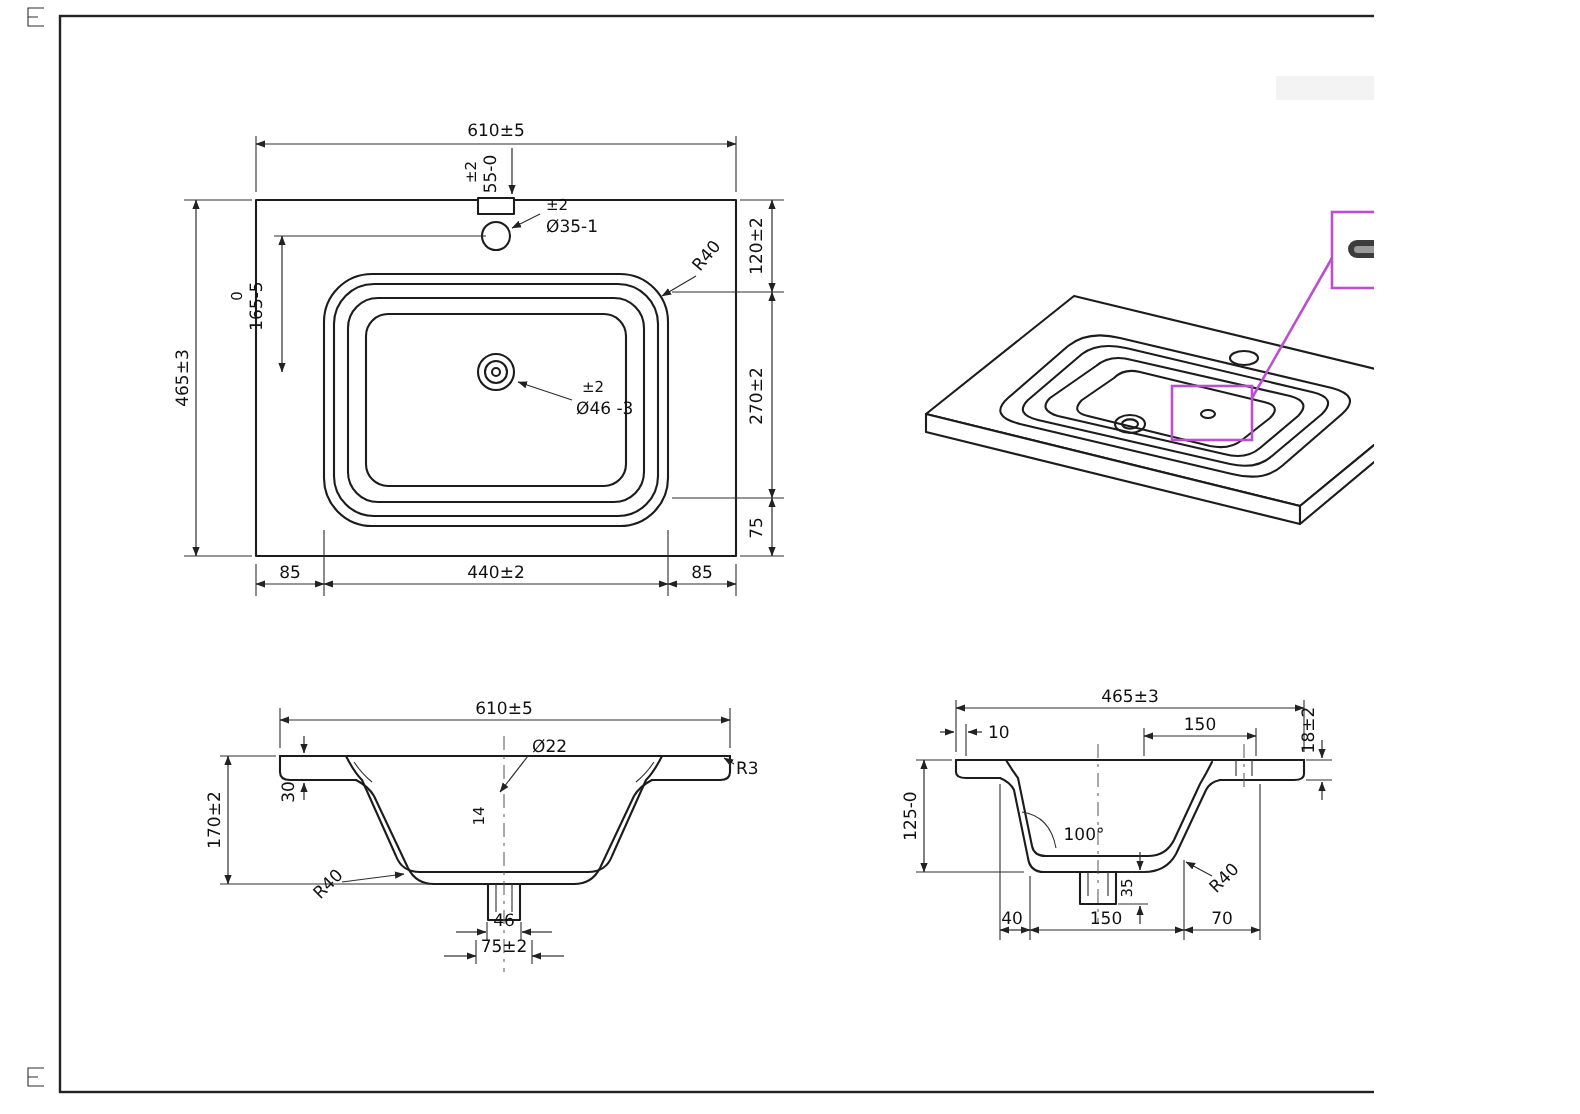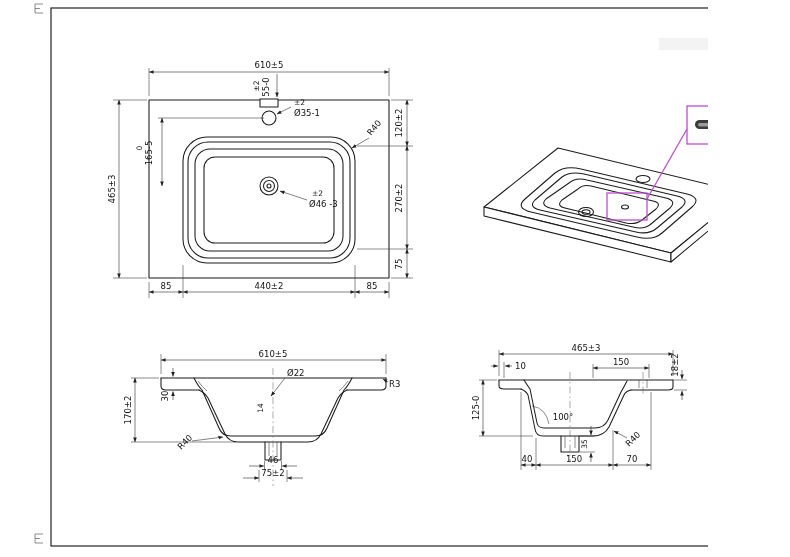--- a/index.html
+++ b/index.html
@@ -1,17 +1,17 @@
 <!DOCTYPE html>
 <html><head>
 <meta charset="utf-8">
 <style>
   html,body{margin:0;padding:0;background:#ffffff;}
   .page{position:relative;width:687px;height:557px;background:#ffffff;overflow:hidden;
-        font-family:"DejaVu Sans", sans-serif;padding-left:21px;}
+        font-family:"DejaVu Sans", sans-serif;}
   svg{display:block;}
   .o  {fill:none;stroke:#1c1c1c;stroke-width:1.05;stroke-linejoin:round;stroke-linecap:round;}
   .ow {fill:#ffffff;stroke:#1c1c1c;stroke-width:1.05;stroke-linejoin:round;}
   .t  {fill:none;stroke:#2e2e2e;stroke-width:.55;}
   .d  {fill:none;stroke:#2e2e2e;stroke-width:.6;}
   .cl {fill:none;stroke:#555;stroke-width:.5;stroke-dasharray:7 3 1.5 3;}
   .mg {fill:none;stroke:#bb4fd0;stroke-width:1.3;}
   text{font:8.5px "DejaVu Sans", sans-serif;fill:#111;}
   .sm {font-size:7.5px;}
   .mid{text-anchor:middle;}

